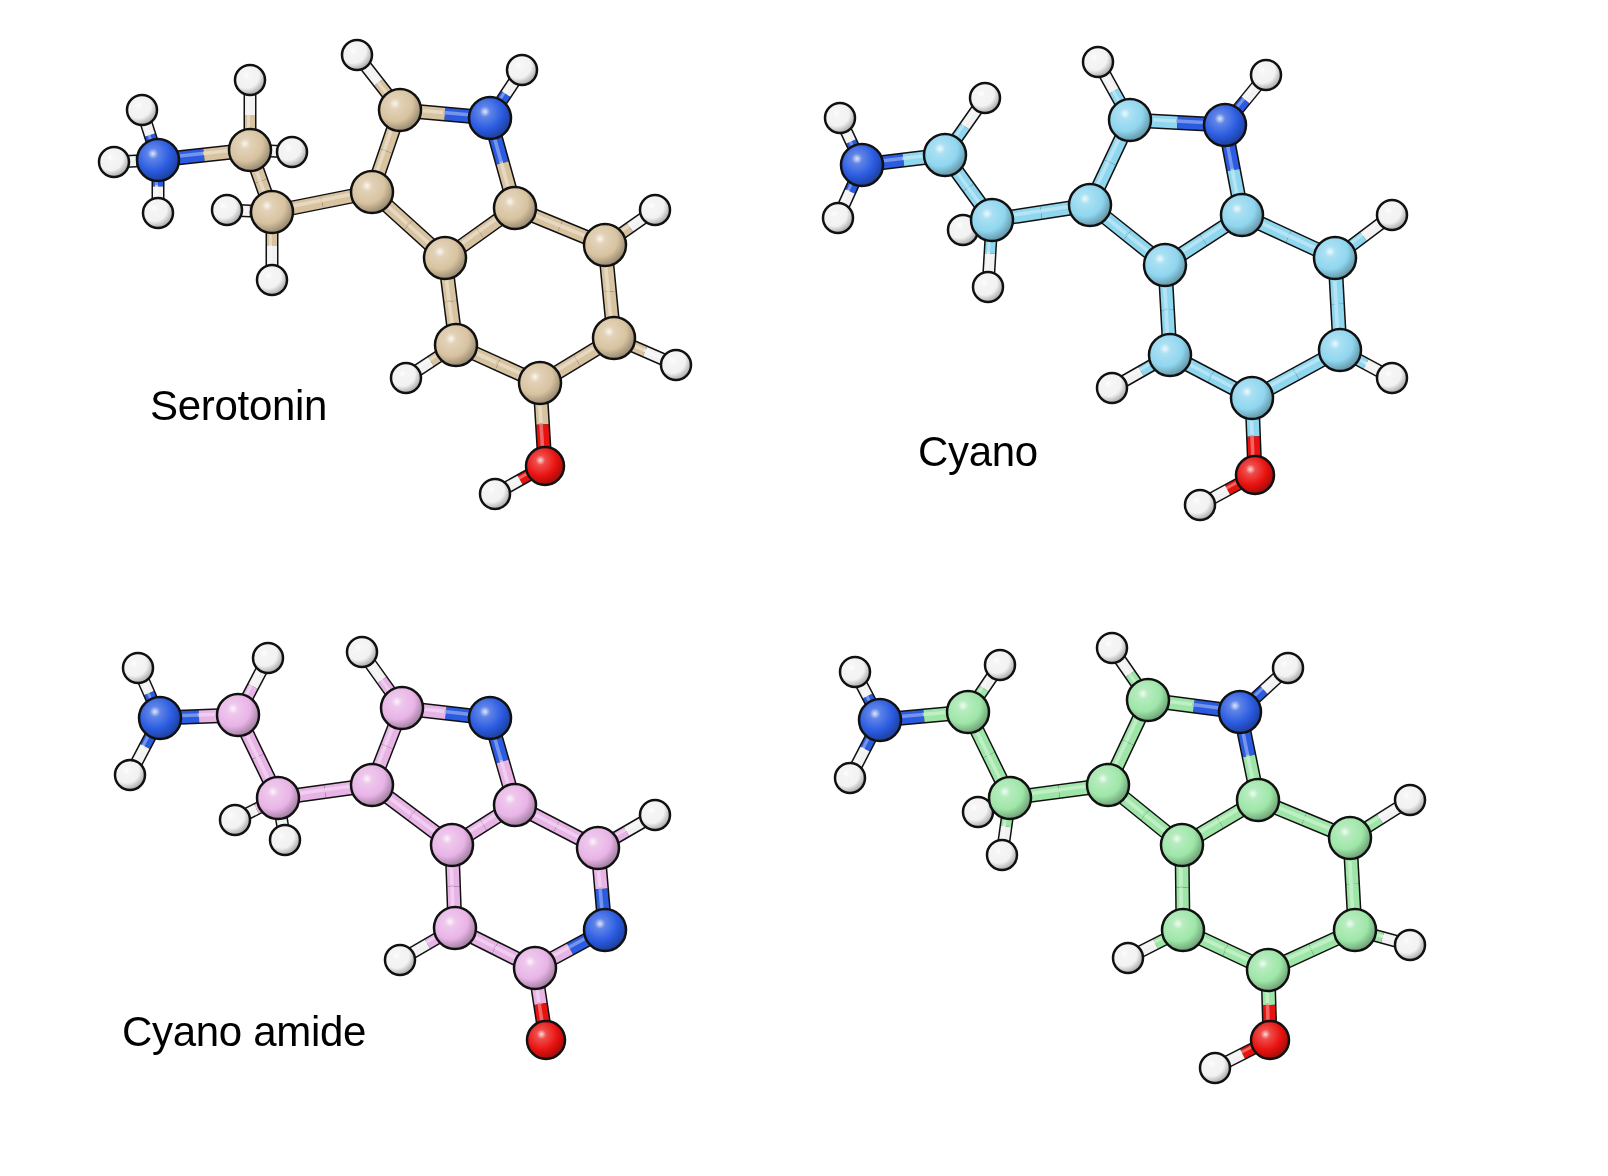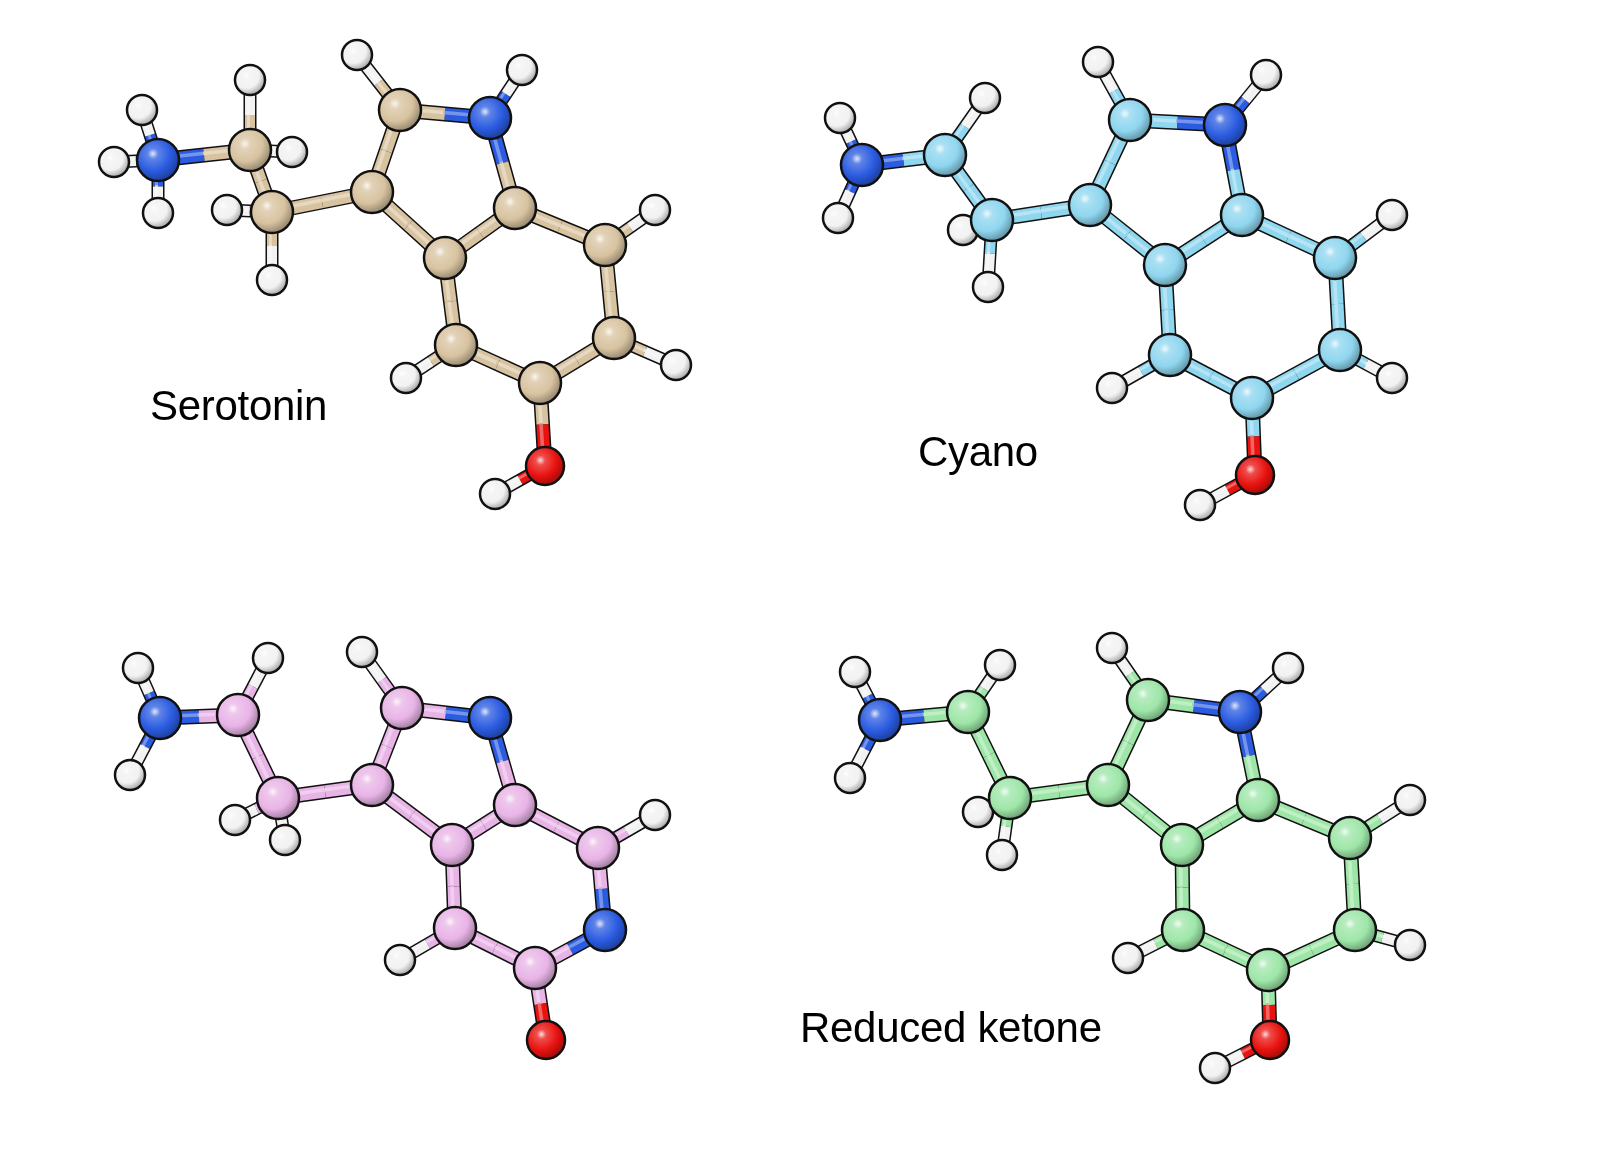--- a/index.html
+++ b/index.html
@@ -652,14 +652,14 @@
         <circle cx="1350" cy="838" r="21" fill="url(#g-C-3)" stroke="#111" stroke-width="2.5"></circle>
         <circle cx="1355" cy="930" r="21" fill="url(#g-C-3)" stroke="#111" stroke-width="2.5"></circle>
         <circle cx="1268" cy="970" r="21" fill="url(#g-C-3)" stroke="#111" stroke-width="2.5"></circle>
         <circle cx="1183" cy="930" r="21" fill="url(#g-C-3)" stroke="#111" stroke-width="2.5"></circle>
         <circle cx="1270" cy="1040" r="19" fill="url(#g-O)" stroke="#111" stroke-width="2.5"></circle>
       </g>
     </svg>
 
   <div class="mol-label" style="left:150px; top:382px;">Serotonin</div>
   <div class="mol-label" style="left:918px; top:428px;">Cyano</div>
-  <div class="mol-label" style="left:800px; top:1004px;">Reduced ketone</div>
+  <div class="mol-label" style="left:122px; top:1008px;">Cyano amide</div>
 </div>
 
 </body></html>

